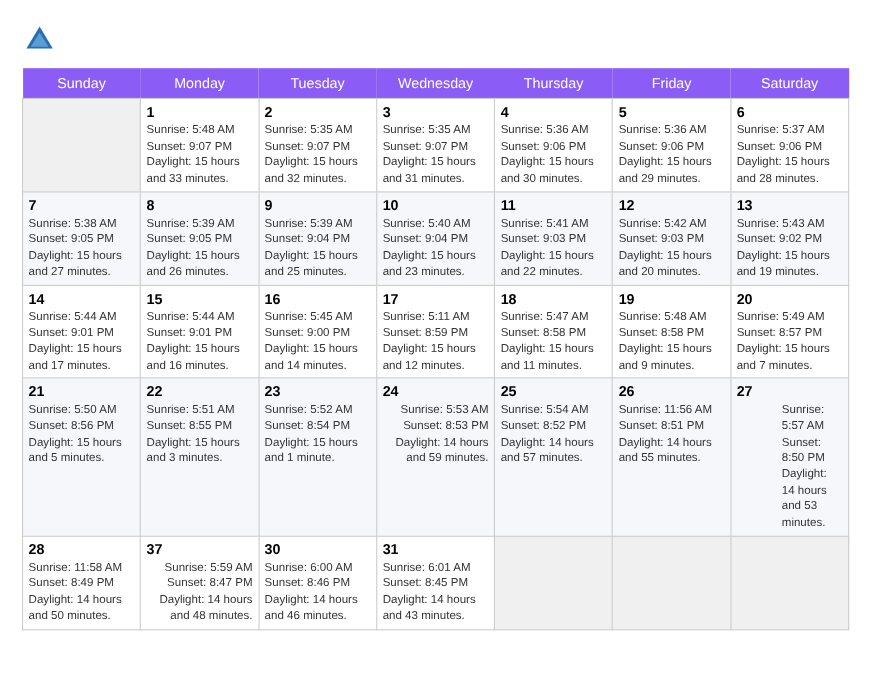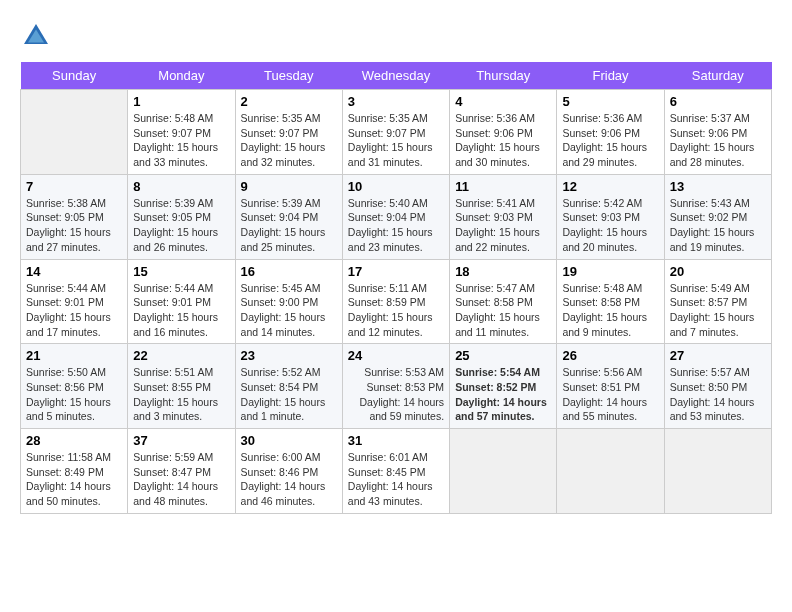--- a/index.html
+++ b/index.html
@@ -299,51 +299,51 @@
         </td>
         <td>
           <span class="day-num">24</span>
           <div class="day-info" style="white-space: pre-line; text-align: right;">Sunrise: 5:53 AM
 Sunset: 8:53 PM
 Daylight: 14 hours
 and 59 minutes.</div>
         </td>
         <td>
           <span class="day-num">25</span>
-          <div class="day-info" style="white-space: pre-line; font-weight: bold;">Sunrise: 5:54 AM
+          <div class="day-info" style="white-space: pre-line;">Sunrise: 5:54 AM
 Sunset: 8:52 PM
 Daylight: 14 hours
 and 57 minutes.</div>
         </td>
         <td>
           <span class="day-num">26</span>
-          <div class="day-info" style="white-space: pre-line;">Sunrise: 5:56 AM
+          <div class="day-info" style="white-space: pre-line;">Sunrise: 11:56 AM
 Sunset: 8:51 PM
 Daylight: 14 hours
 and 55 minutes.</div>
         </td>
         <td>
           <span class="day-num">27</span>
-          <div class="day-info" style="white-space: pre-line;">Sunrise: 5:57 AM
+          <div class="day-info" style="white-space: pre-line; margin-left: 41px;">Sunrise: 5:57 AM
 Sunset: 8:50 PM
 Daylight: 14 hours
 and 53 minutes.</div>
         </td>
       </tr>
       <tr>
         <td>
           <span class="day-num">28</span>
           <div class="day-info" style="white-space: pre-line;">Sunrise: 11:58 AM
 Sunset: 8:49 PM
 Daylight: 14 hours
 and 50 minutes.</div>
         </td>
         <td>
           <span class="day-num">37</span>
-          <div class="day-info" style="white-space: pre-line;">Sunrise: 5:59 AM
+          <div class="day-info" style="white-space: pre-line; text-align: right;">Sunrise: 5:59 AM
 Sunset: 8:47 PM
 Daylight: 14 hours
 and 48 minutes.</div>
         </td>
         <td>
           <span class="day-num">30</span>
           <div class="day-info" style="white-space: pre-line;">Sunrise: 6:00 AM
 Sunset: 8:46 PM
 Daylight: 14 hours
 and 46 minutes.</div>

